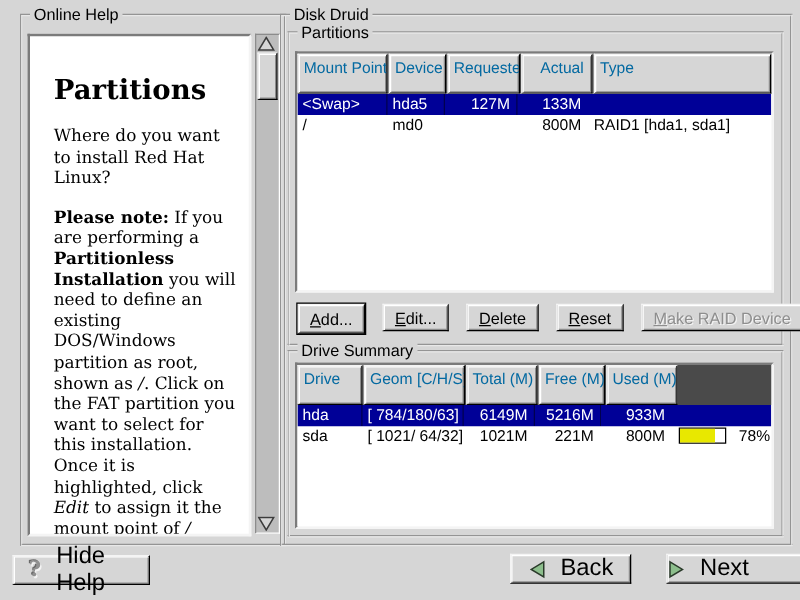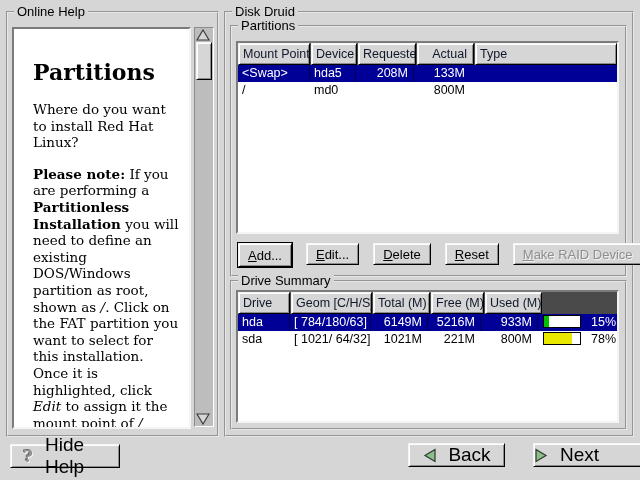--- a/index.html
+++ b/index.html
@@ -22,21 +22,21 @@
   .frame{
     position:absolute;
     border:2px groove #e8e8e8;
   }
   .frame-label{
     position:absolute;top:-9px;left:6px;
     background:#d6d6d6;padding:0 3px;
     font-size:13px;line-height:15px;color:#000;white-space:nowrap;
   }
   
-  #help-frame{left:6px;top:11px;width:209px;height:422px}
+  #help-frame{left:16px;top:11px;width:209px;height:422px}
   #help-viewport{
     position:absolute;left:4px;top:14px;width:175px;height:398px;
     overflow:hidden;
   }
   #help-content{padding:14px 8px 0 19px}
   #help-content h1{
     font-family:"DejaVu Serif",serif;font-size:22px;font-weight:bold;
     margin:16px 0 16px 0;color:#000;
   }
   #help-content p{
@@ -56,21 +56,21 @@
   
   #dd-frame{left:224px;top:11px;width:406px;height:422px}
   #partitions-frame{left:4px;top:12px;width:393px;height:248px}
   #drive-frame{left:4px;top:267px;width:393px;height:146px}
 
   .clist{position:absolute;display:flex;flex-direction:column}
   #plist{left:4px;top:14px;width:379px;height:189px}
   #dlist{left:4px;top:8px;width:379px;height:129px}
   .thead{display:flex;background:#4a4a4a;gap:1px;flex:0 0 22px}
   .hcell{
-    height:22px;line-height:20px;font-size:12.5px;color:#0f172a;
+    height:32px;line-height:20px;font-size:12.5px;color:#0369a1;
     padding:0 4px;box-sizing:border-box;overflow:hidden;white-space:nowrap;
     background:#d6d6d6;
     border:1px solid;border-color:#f4f4f4 #000 #000 #f4f4f4;
     box-shadow:inset 1px 1px 0 #fff, inset -1px -1px 0 #8c8c8c;
   }
   .tbody{flex:1;background:#fff;overflow:hidden}
   .trow{display:flex;height:17px;line-height:17px;font-size:12.5px;color:#000}
   .trow.selected{background:#000097;color:#fff}
   .trow.selected .cell:not(:last-child){box-shadow:inset -1px 0 0 rgba(0,0,20,0.55)}
   .cell{padding:0 4px;box-sizing:border-box;overflow:hidden;white-space:pre}
@@ -147,28 +147,29 @@
           <div class="hcell pc0">Mount Point</div>
           <div class="hcell pc1">Device</div>
           <div class="hcell pc2">Requested</div>
           <div class="hcell pc3 ar">Actual</div>
           <div class="hcell pc4">Type</div>
         </div>
       <div class="tbody" id="prows">
           <div class="trow selected">
             <div class="cell pc0">&lt;Swap&gt;</div>
             <div class="cell pc1">hda5</div>
-            <div class="cell pc2 ar">208M</div>
+            <div class="cell pc2 ar">127M</div>
             <div class="cell pc3 ar">133M</div>
           </div>
           <div class="trow">
             <div class="cell pc0">/</div>
             <div class="cell pc1">md0</div>
             <div class="cell pc2 ar"></div>
             <div class="cell pc3 ar">800M</div>
+            <div class="cell pc4">RAID1 [hda1, sda1]</div>
           </div>
         </div>
     </div>
 
     <div id="pbuttons">
         <button class="raised btn default"><u>A</u>dd...</button>
         <button class="raised btn"><u>E</u>dit...</button>
         <button class="raised btn"><u>D</u>elete</button>
         <button class="raised btn"><u>R</u>eset</button>
         <button class="raised btn disabled" disabled=""><u>M</u>ake RAID Device</button>
@@ -186,21 +187,20 @@
           <div class="hcell dc3">Free (M)</div>
           <div class="hcell dc4">Used (M)</div>
         </div>
       <div class="tbody" id="drows">
           <div class="trow selected">
             <div class="cell dc0">hda</div>
             <div class="cell dc1">[ 784/180/63]</div>
             <div class="cell dc2 ar">6149M</div>
             <div class="cell dc3 ar">5216M</div>
             <div class="cell dc4 ar">933M</div>
-            <div class="cell dc5"><span class="bar"><span class="bar-fill" style="display: block; width: 15%; background: rgb(0, 192, 0);"></span></span><span class="pct">15%</span></div>
           </div>
           <div class="trow">
             <div class="cell dc0">sda</div>
             <div class="cell dc1">[ 1021/ 64/32]</div>
             <div class="cell dc2 ar">1021M</div>
             <div class="cell dc3 ar">221M</div>
             <div class="cell dc4 ar">800M</div>
             <div class="cell dc5"><span class="bar"><span class="bar-fill" style="display: block; width: 78%; background: rgb(232, 232, 0);"></span></span><span class="pct">78%</span></div>
           </div>
         </div>

